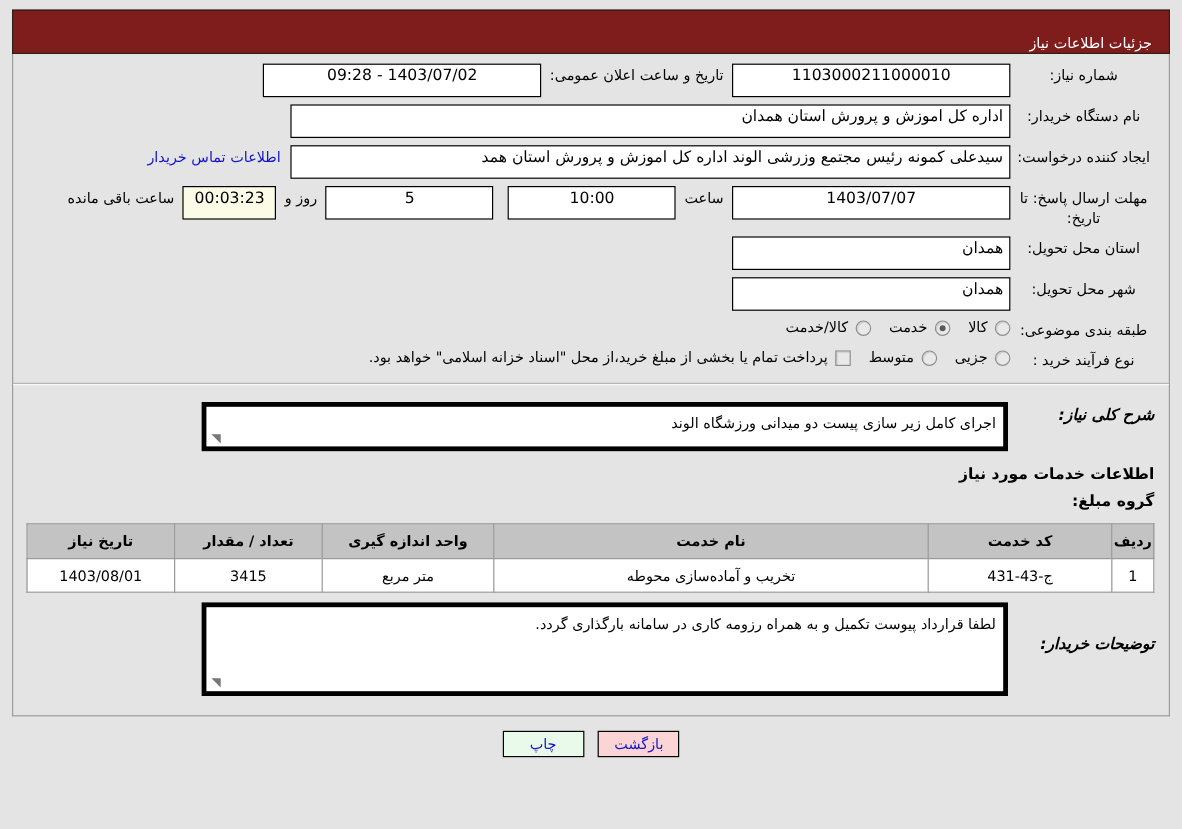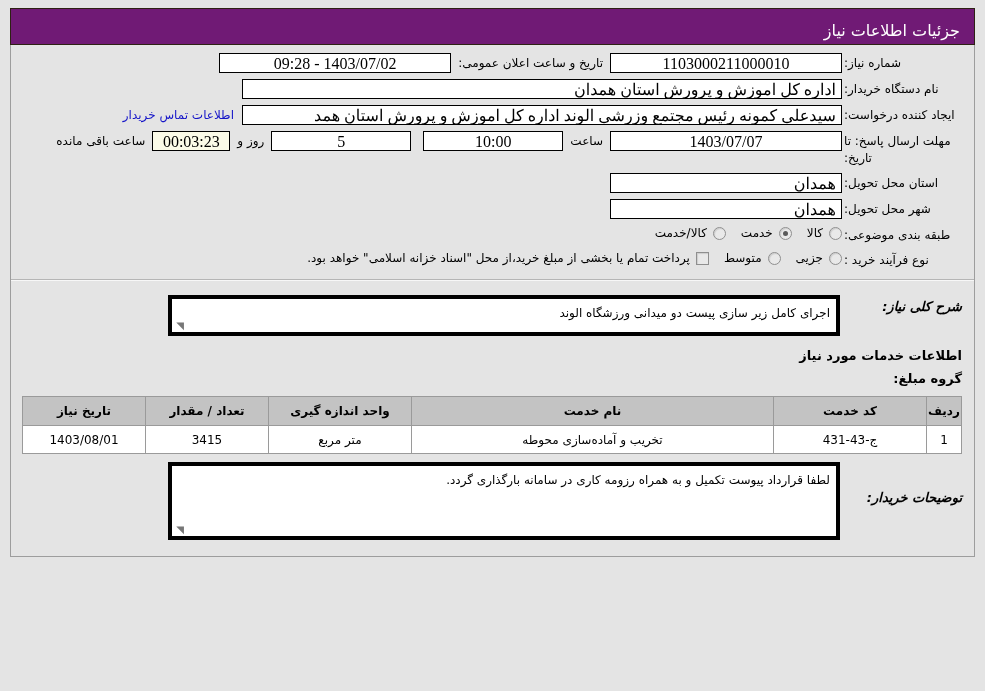--- a/index.html
+++ b/index.html
@@ -51,27 +51,27 @@
   }
   #watermark .wm-text .wm-a { color: rgba(205,150,150,0.30); }
 
   
   .page {
     position: relative;
     z-index: 10;
     padding: 8px 10px 0 10px;
   }
   .title-bar {
-    background: #701a75;
+    background: #7f1d1d;
     border: 1px solid #2e2114;
     height: 37px;
     line-height: 37px;
     color: #ffffff;
-    font-size: 16px;
-    padding: 3px 14px;
+    font-size: 12px;
+    padding: 9px 14px;
     text-align: right;
     box-sizing: border-box;
   }
 
   
   .panel {
     border: 1px solid #9d9d9d;
     border-top: none;
     background: #e4e4e4;
     margin-top: 0;
@@ -91,40 +91,39 @@
   .row {
     display: flex;
     align-items: flex-start;
     justify-content: flex-start;
     margin-bottom: 6px;
     direction: rtl;
   }
   .lbl {
     width: 120px;
     flex: none;
-    text-align: left;
+    text-align: center;
     font-size: 12px;
     color: #000;
     line-height: 17px;
     padding-top: 2px;
     padding-left: 2px;
     box-sizing: border-box;
   }
   .fld {
     border: 1px solid #000;
     background: #fff;
-    height: 20px;
+    height: 28px;
     line-height: 19px;
-    font-size: 16px;
+    font-size: 13px;
     padding: 0 5px;
     box-sizing: border-box;
     text-align: center;
     overflow: hidden;
     white-space: nowrap;
-    font-family: Liberation Serif, serif;
   }
   .fld.rt { text-align: right; }
   .fld.yellowish { background: #fbfbe8; }
 
   .w-need   { width: 232px; }
   .w-org    { width: 600px; }
   .w-create { width: 600px; }
   .w-small  { width: 140px; }
   .w-date   { width: 232px; }
   .w-loc    { width: 232px; }
@@ -442,14 +441,18 @@
         <div class="textarea ta-notes">
           <span>لطفا قرارداد پیوست تکمیل و به همراه رزومه کاری در سامانه بارگذاری گردد.</span>
           <span class="grip">◥</span>
         </div>
       </div>
 
     </div>
 
   </div>
 
+  <div class="footer">
+    <span class="btn btn-return">بازگشت</span>
+    <span class="btn btn-print">چاپ</span>
+  </div>
 
 </div>
 
 </body></html>

